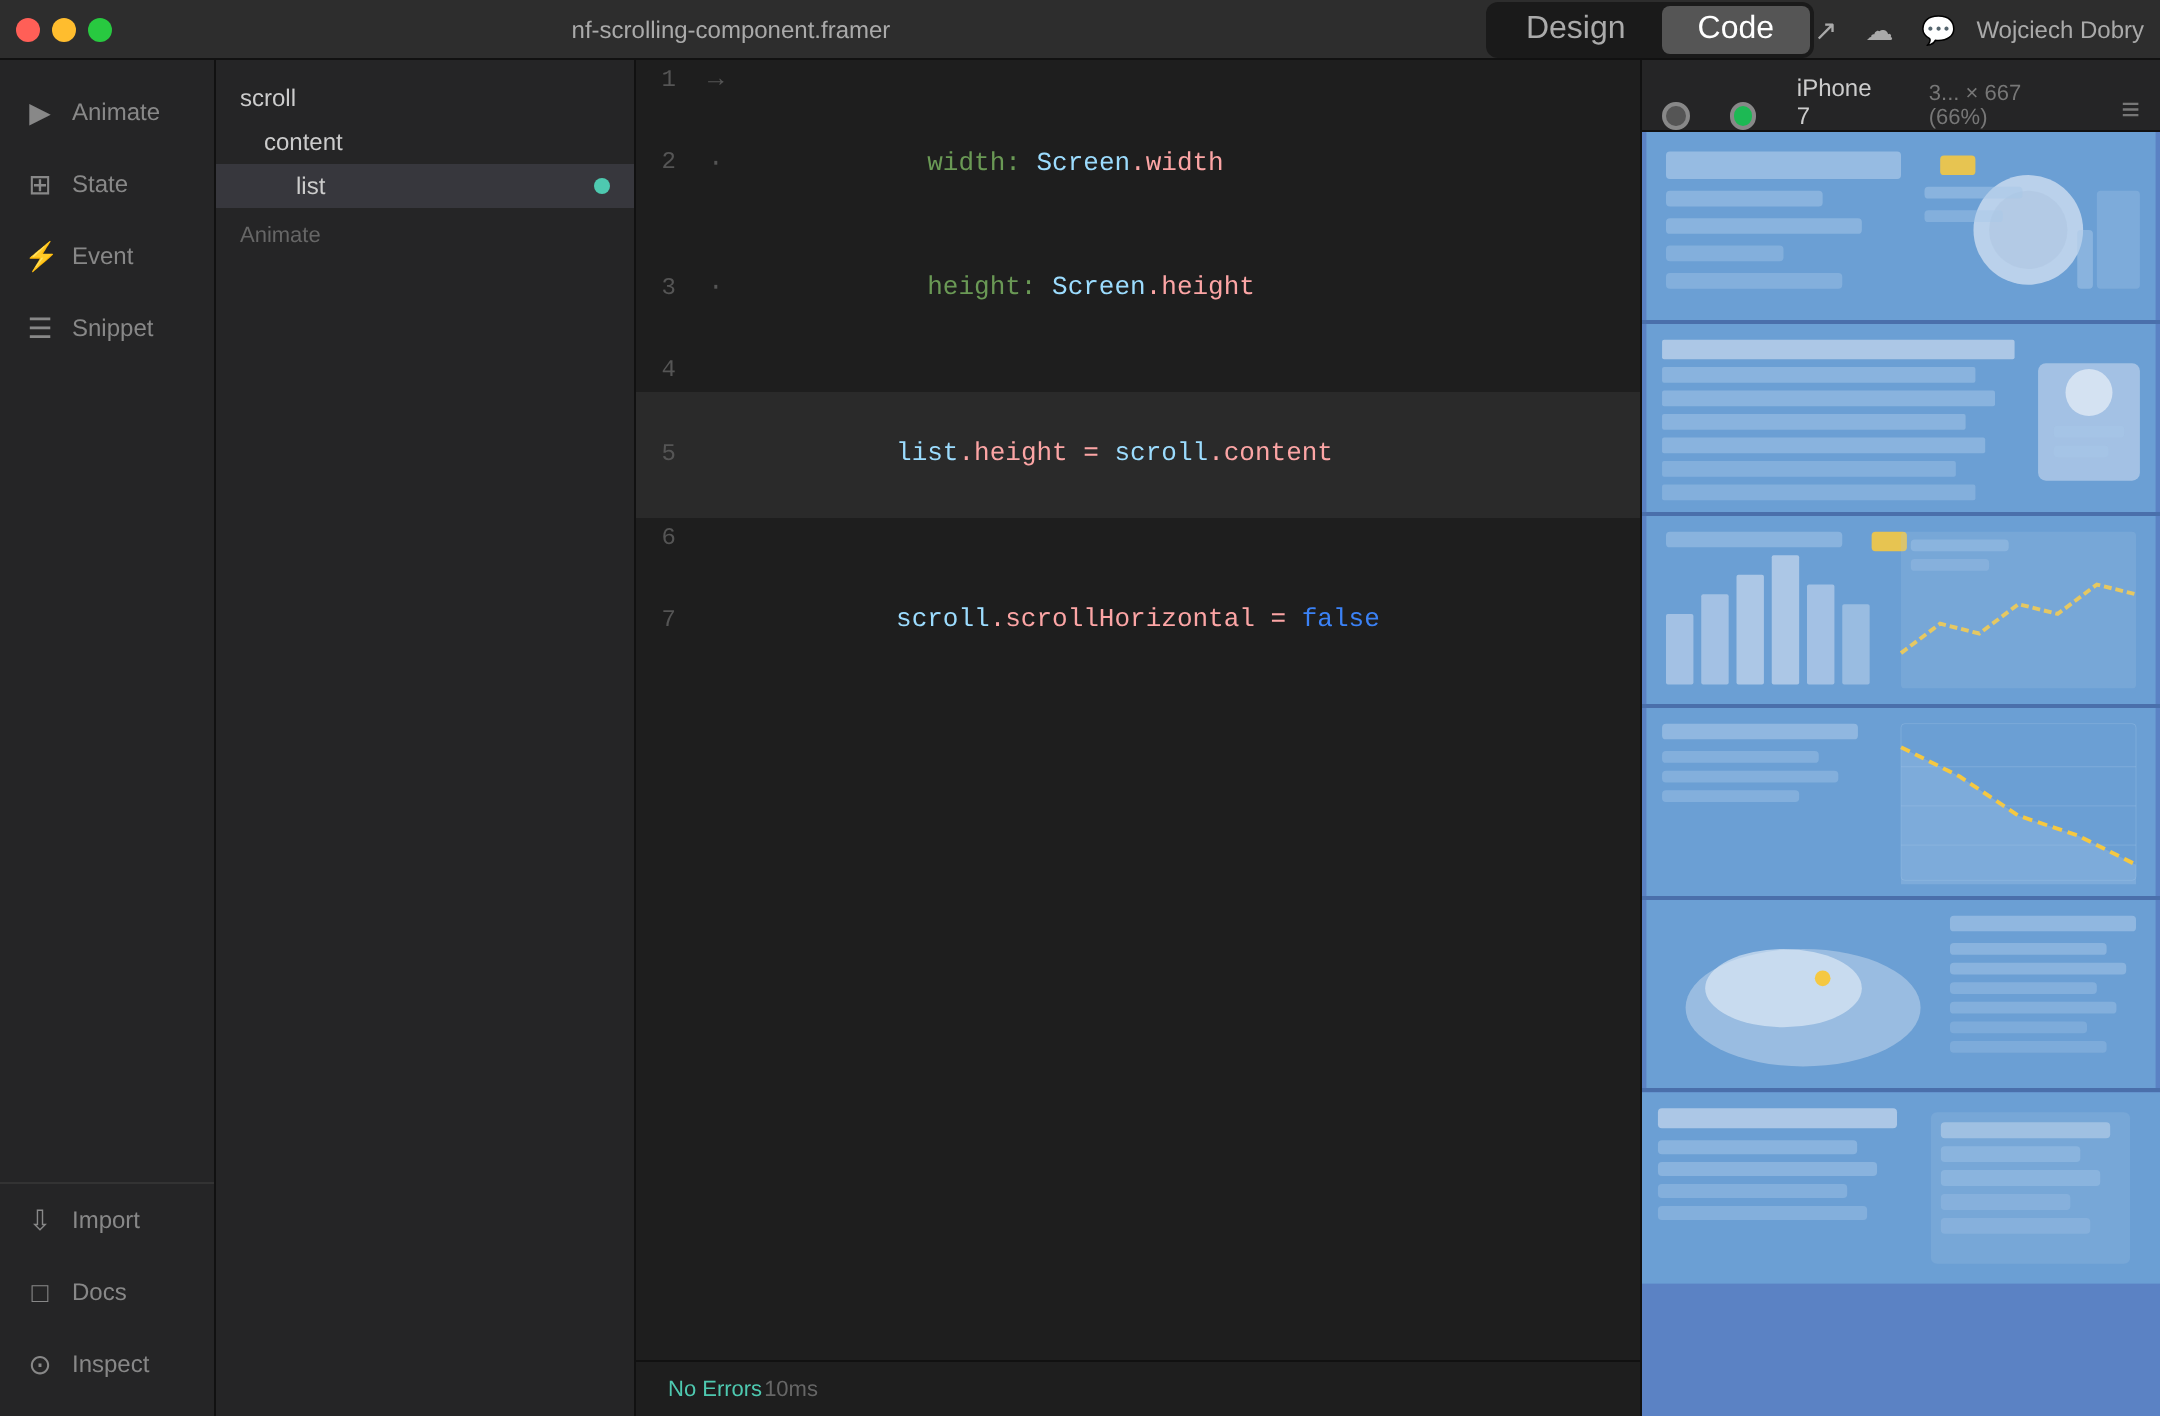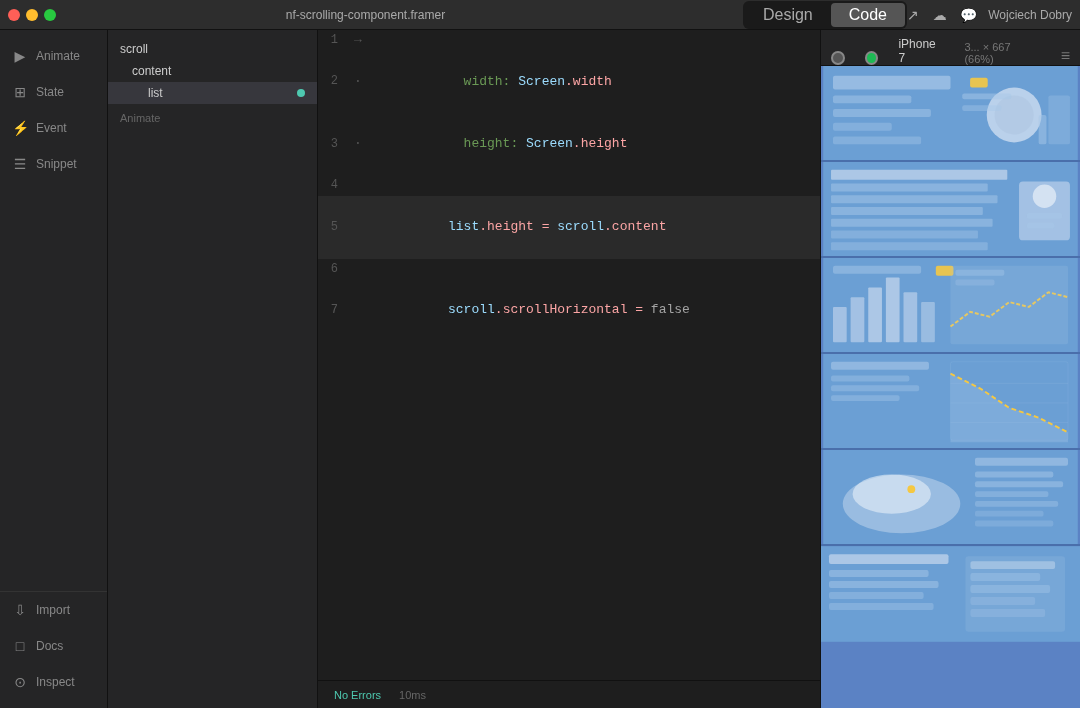--- a/index.html
+++ b/index.html
@@ -194,37 +194,37 @@
     }
     .line-code {
       flex: 1;
       white-space: pre;
     }
     .kw-var { color: #9cdcfe; }
     .kw-new { color: #c586c0; }
     .kw-class { color: #4ec9b0; }
     .kw-screen { color: #9cdcfe; }
     .kw-dot { color: #fca5a5; }
-    .kw-false { color: #a3a3a3; text-align: center; }
+    .kw-false { color: #3b82f6; text-align: center; }
     .kw-equals { color: #ccc; }
     .kw-comment { color: #6a9955; }
 
     
     .status-bar {
       height: 28px;
       background: #1e1e1e;
       border-top: 1px solid #111;
       display: flex;
       align-items: center;
       padding: 0 16px;
       font-size: 11px;
       color: #666;
       flex-shrink: 0;
     }
-    .status-no-errors { color: #4ec9b0; margin-right: 18px; }
+    .status-no-errors { color: #4ec9b0; margin-right: 1px; }
 
     
     .preview-panel {
       width: 260px;
       background: #1e1e1e;
       border-left: 1px solid #111;
       display: flex;
       flex-direction: column;
       flex-shrink: 0;
     }

